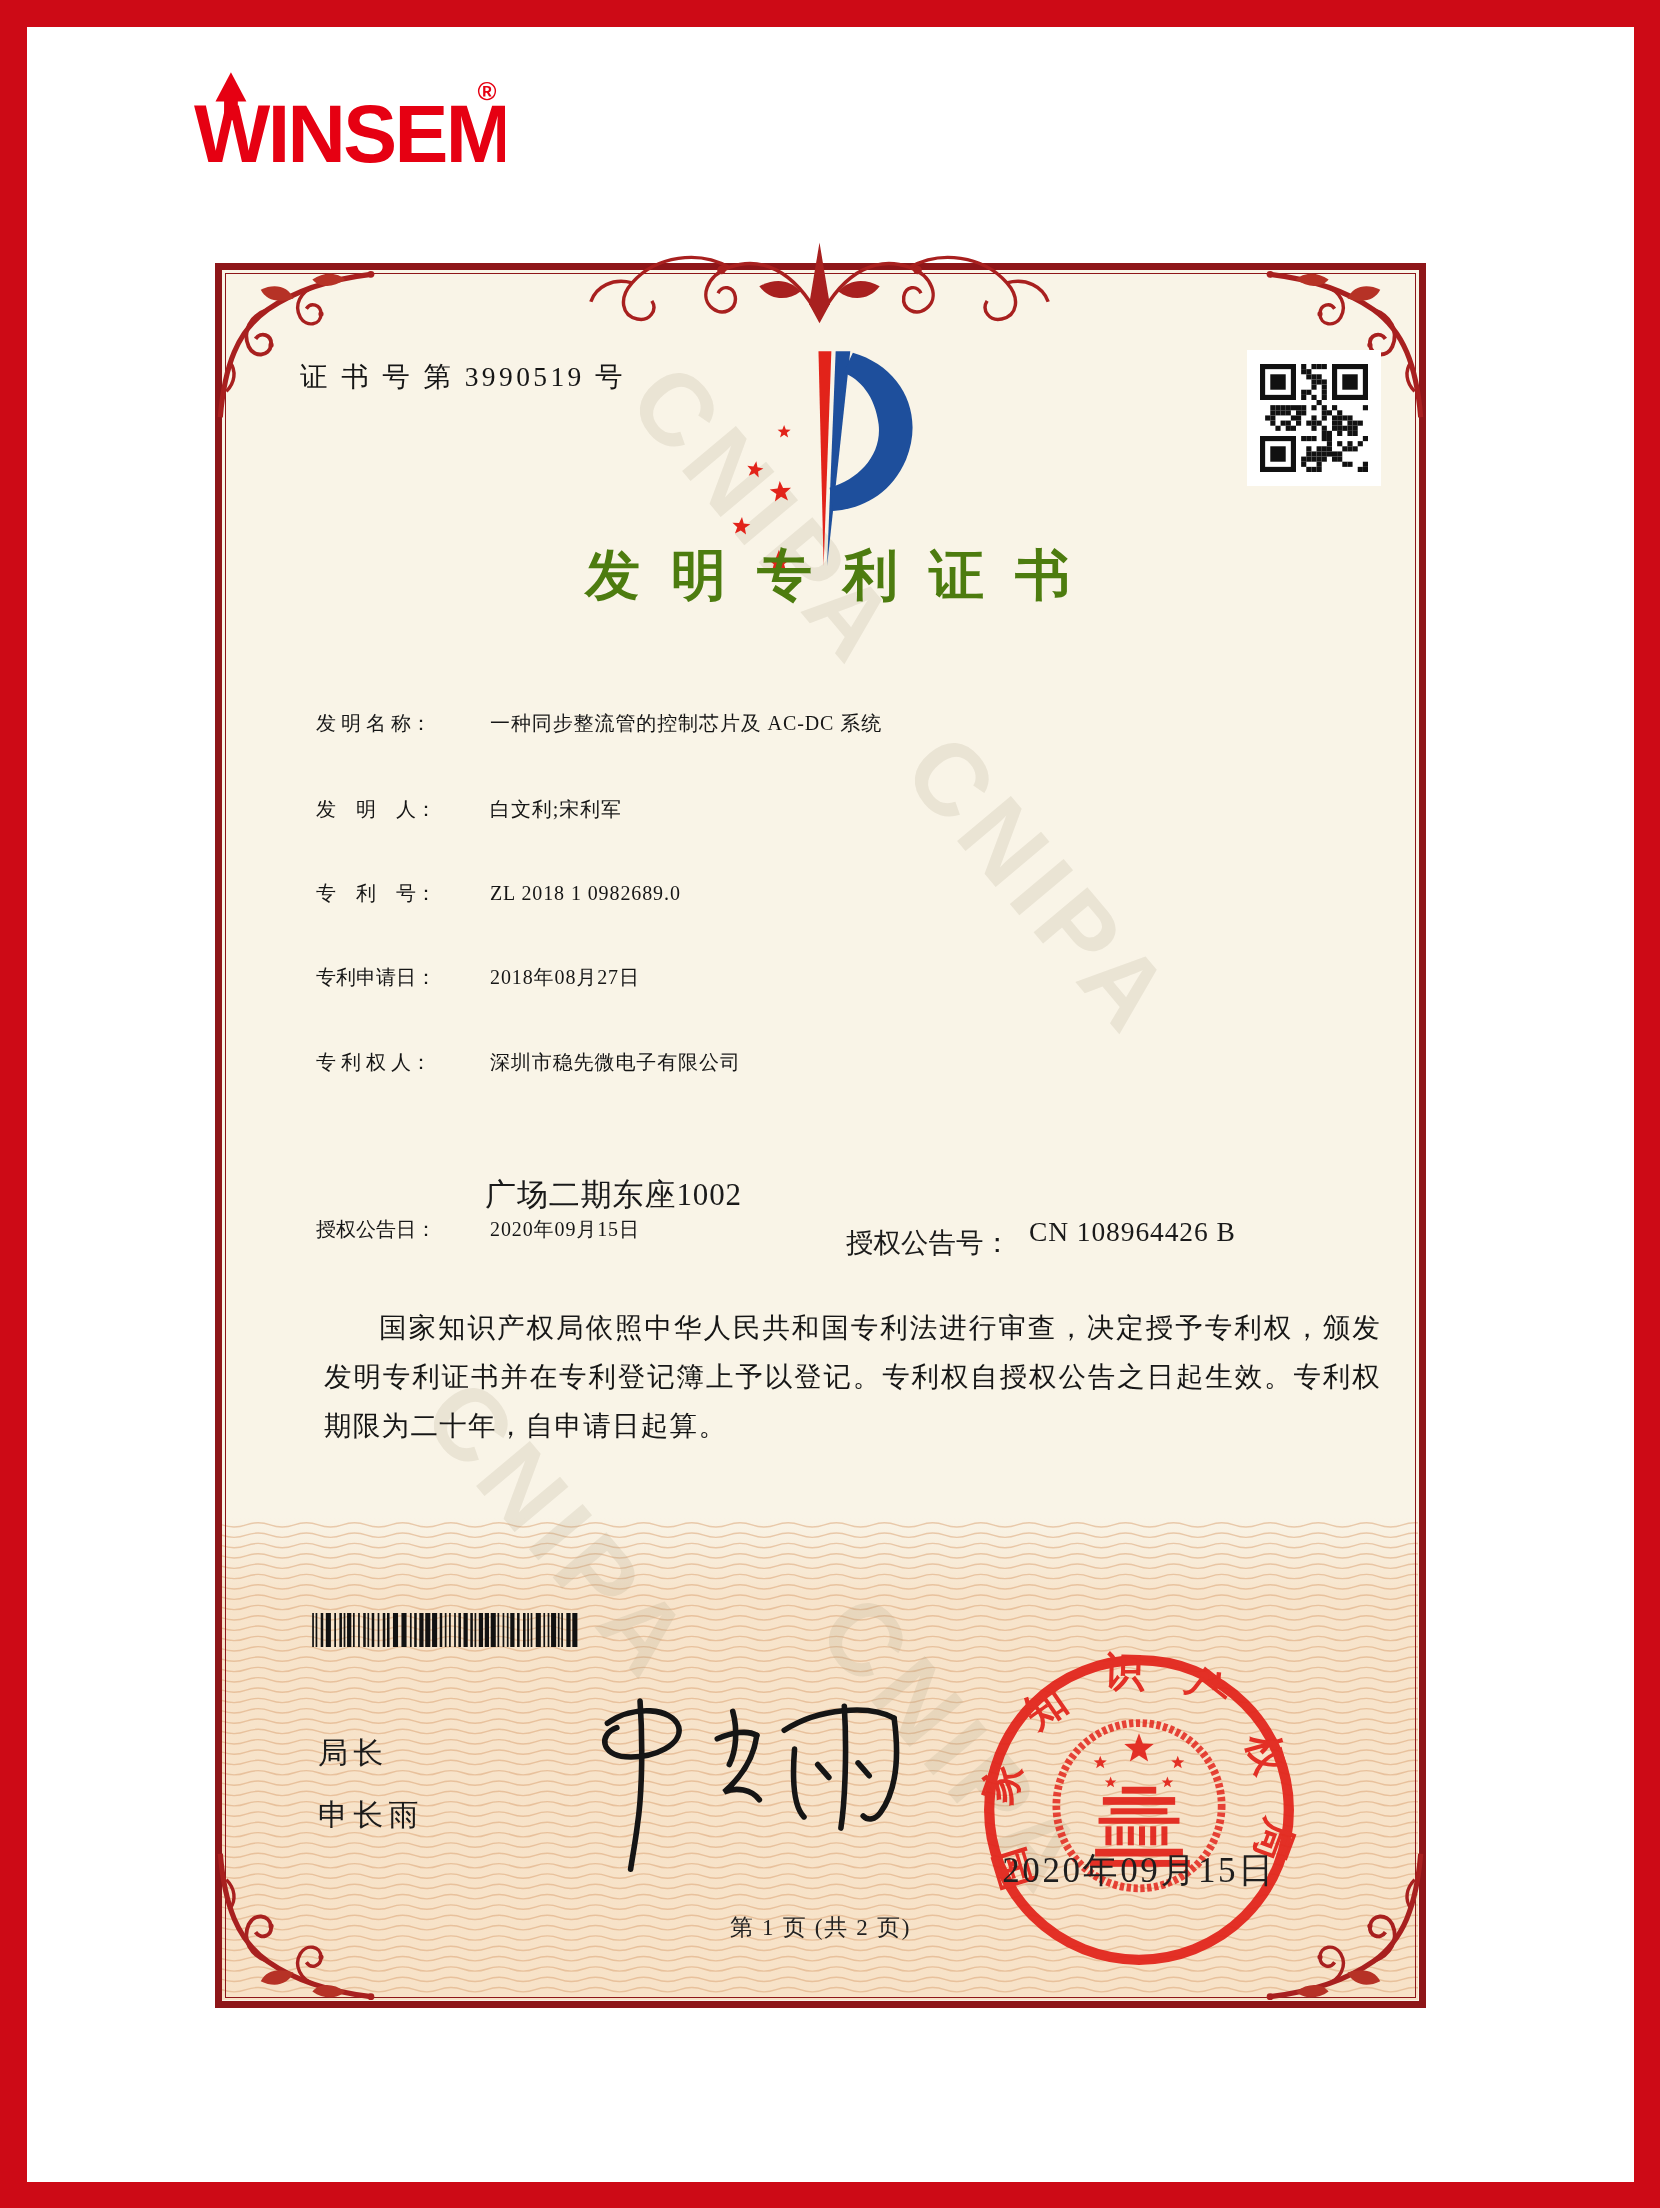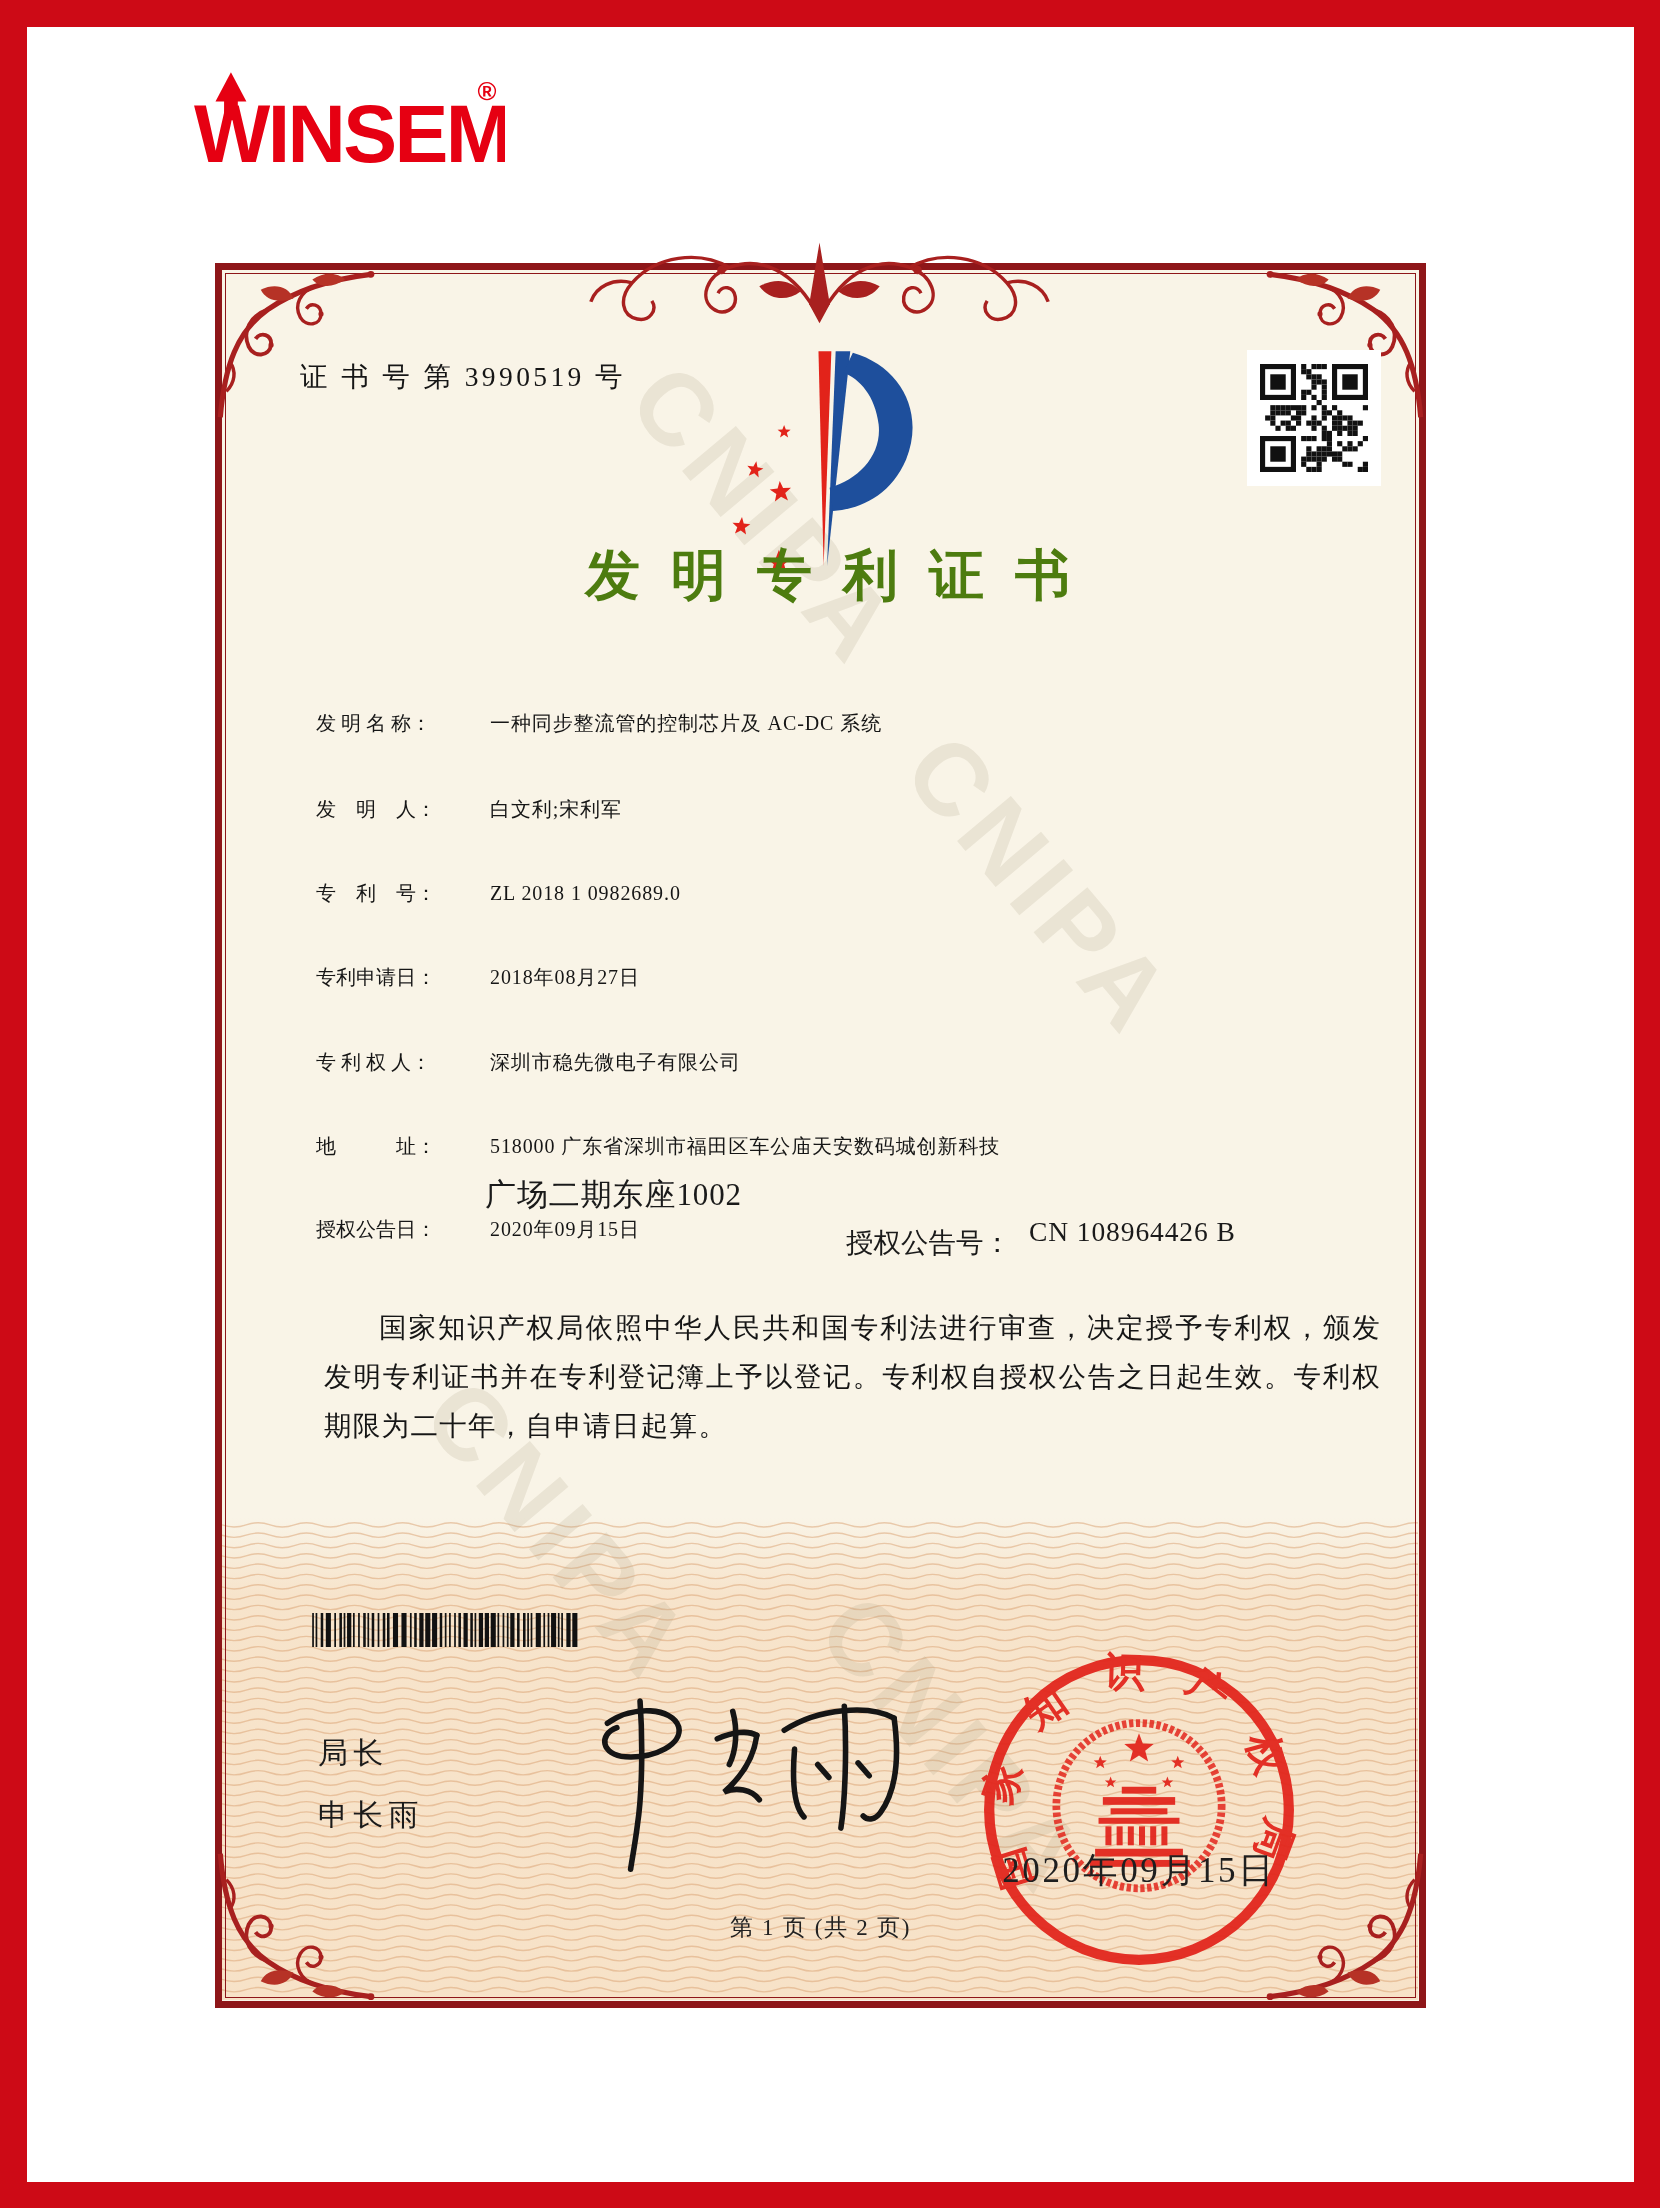--- a/index.html
+++ b/index.html
@@ -353,24 +353,20 @@
     <span class="val">ZL 2018 1 0982689.0</span>
   </div>
   <div class="row" style="top:694px">
     <span class="lbl">专利申请日：</span>
     <span class="val">2018年08月27日</span>
   </div>
   <div class="row" style="top:779px">
     <span class="lbl">专 利 权 人：</span>
     <span class="val">深圳市稳先微电子有限公司</span>
   </div>
-  <div class="row" style="top:863px">
-    <span class="lbl">地　　　址：</span>
-    <span class="val">518000 广东省深圳市福田区车公庙天安数码城创新科技</span>
-  </div>
   <div class="addr2">广场二期东座1002</div>
   <div class="row" style="top:946px">
     <span class="lbl">授权公告日：</span>
     <span class="val">2020年09月15日</span>
   </div>
   <div class="lbl2" style="top:946px">授权公告号：</div>
   <div class="val2b" style="top:946px">CN 108964426 B</div>
 
   <div class="legal">
     <p>国家知识产权局依照中华人民共和国专利法进行审查，决定授予专利权，颁发发明专利证书并在专利登记簿上予以登记。专利权自授权公告之日起生效。专利权期限为二十年，自申请日起算。</p>

